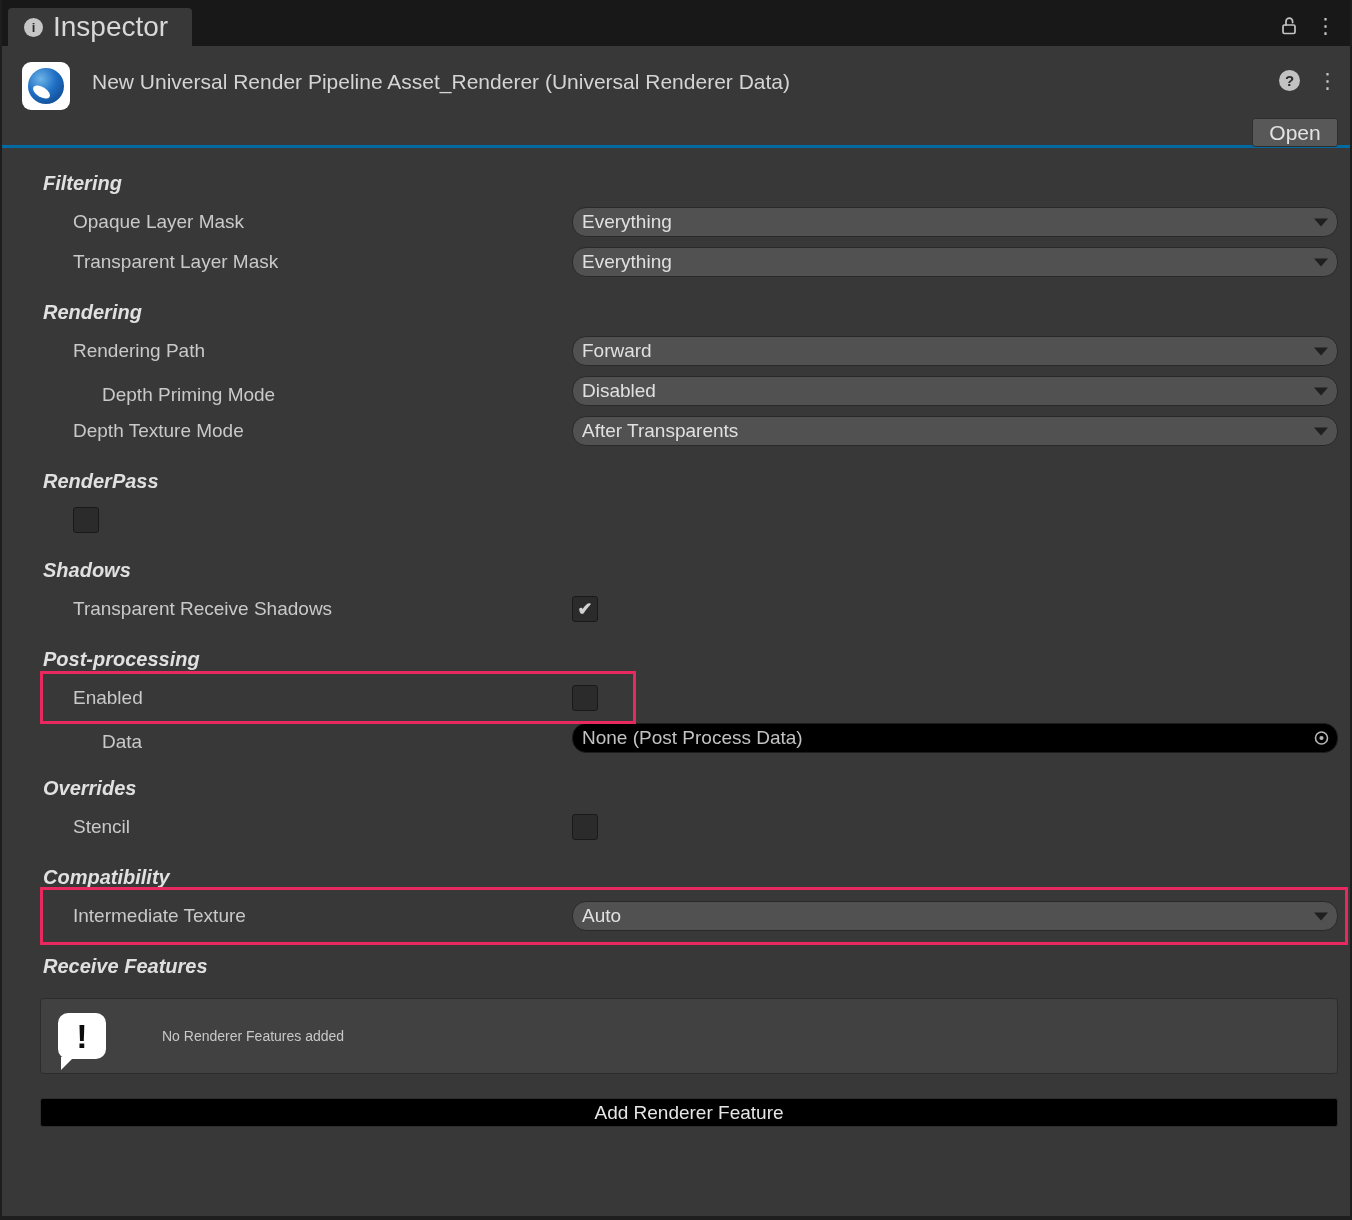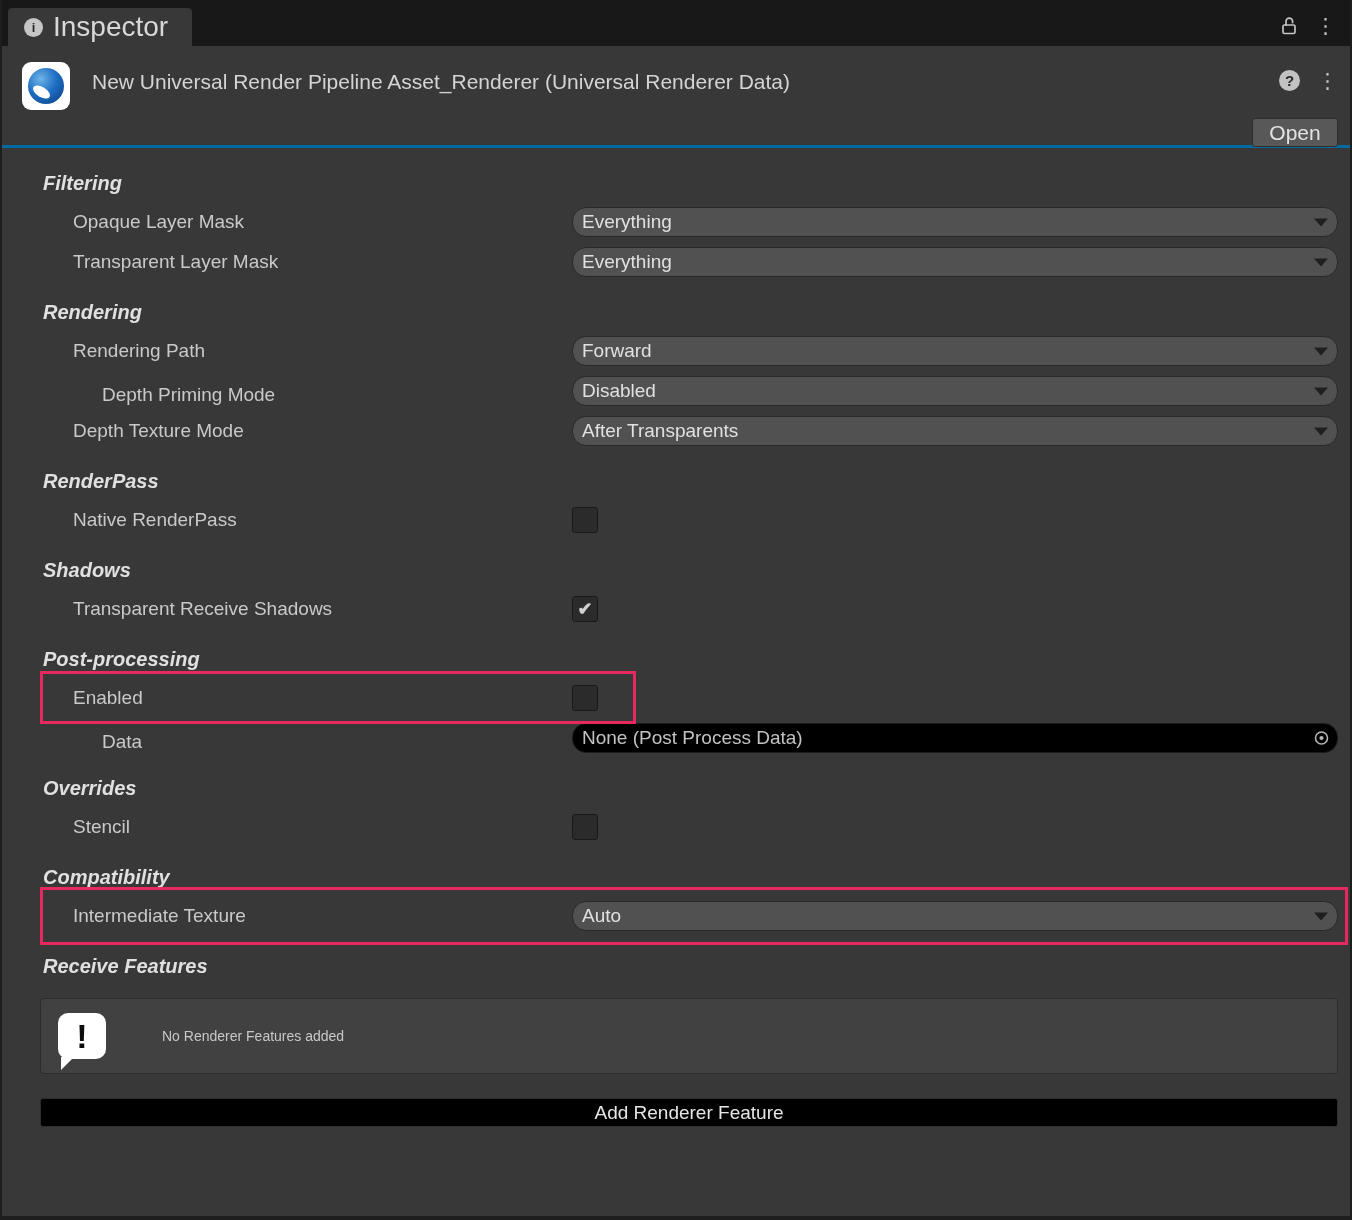--- a/index.html
+++ b/index.html
@@ -334,21 +334,20 @@
       <div class="field">
         <div class="dropdown">
           <span class="dd-value">After Transparents</span>
           <span class="dd-arrow"></span>
         </div>
       </div>
     </div>
 
     <div class="section-title">RenderPass</div>
     <div class="row">
-      <span class="label">Native RenderPass</span>
       <div class="field">
         <div class="checkbox">
           
         </div>
       </div>
     </div>
 
     <div class="section-title">Shadows</div>
     <div class="row">
       <span class="label">Transparent Receive Shadows</span>

